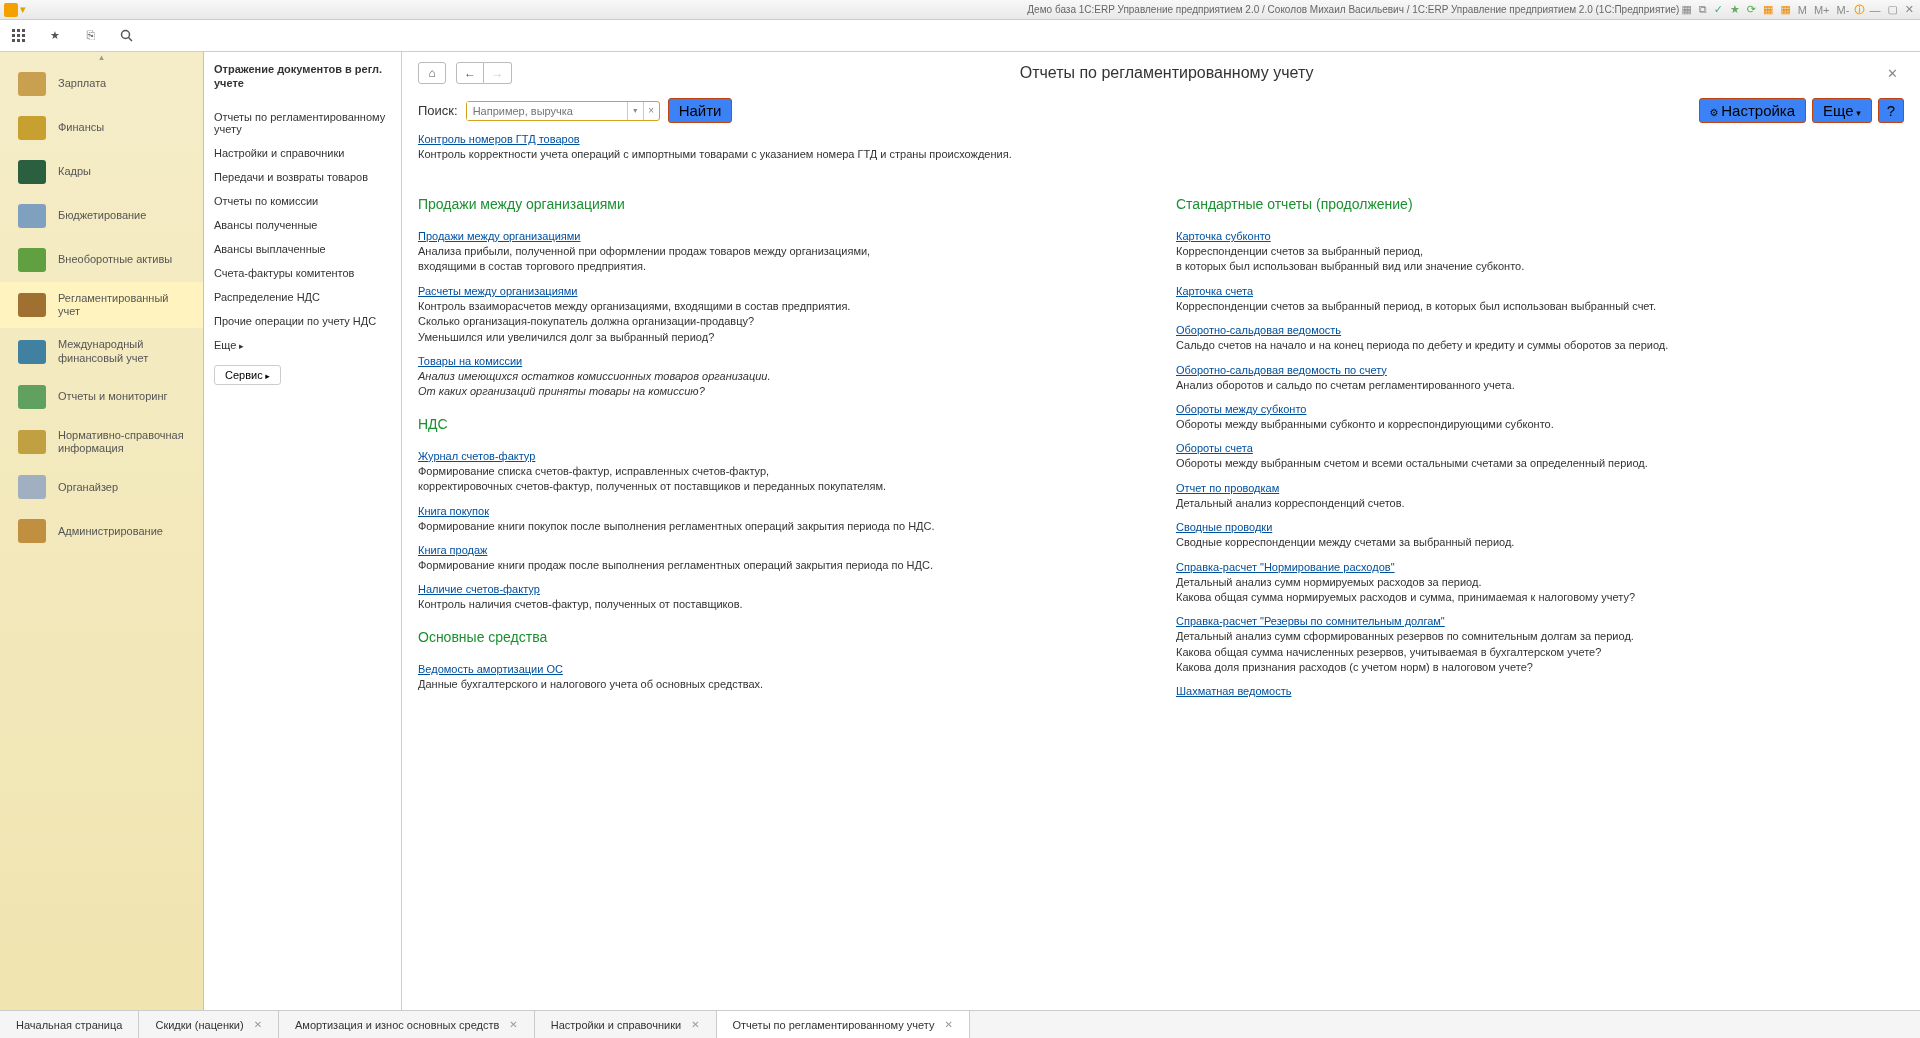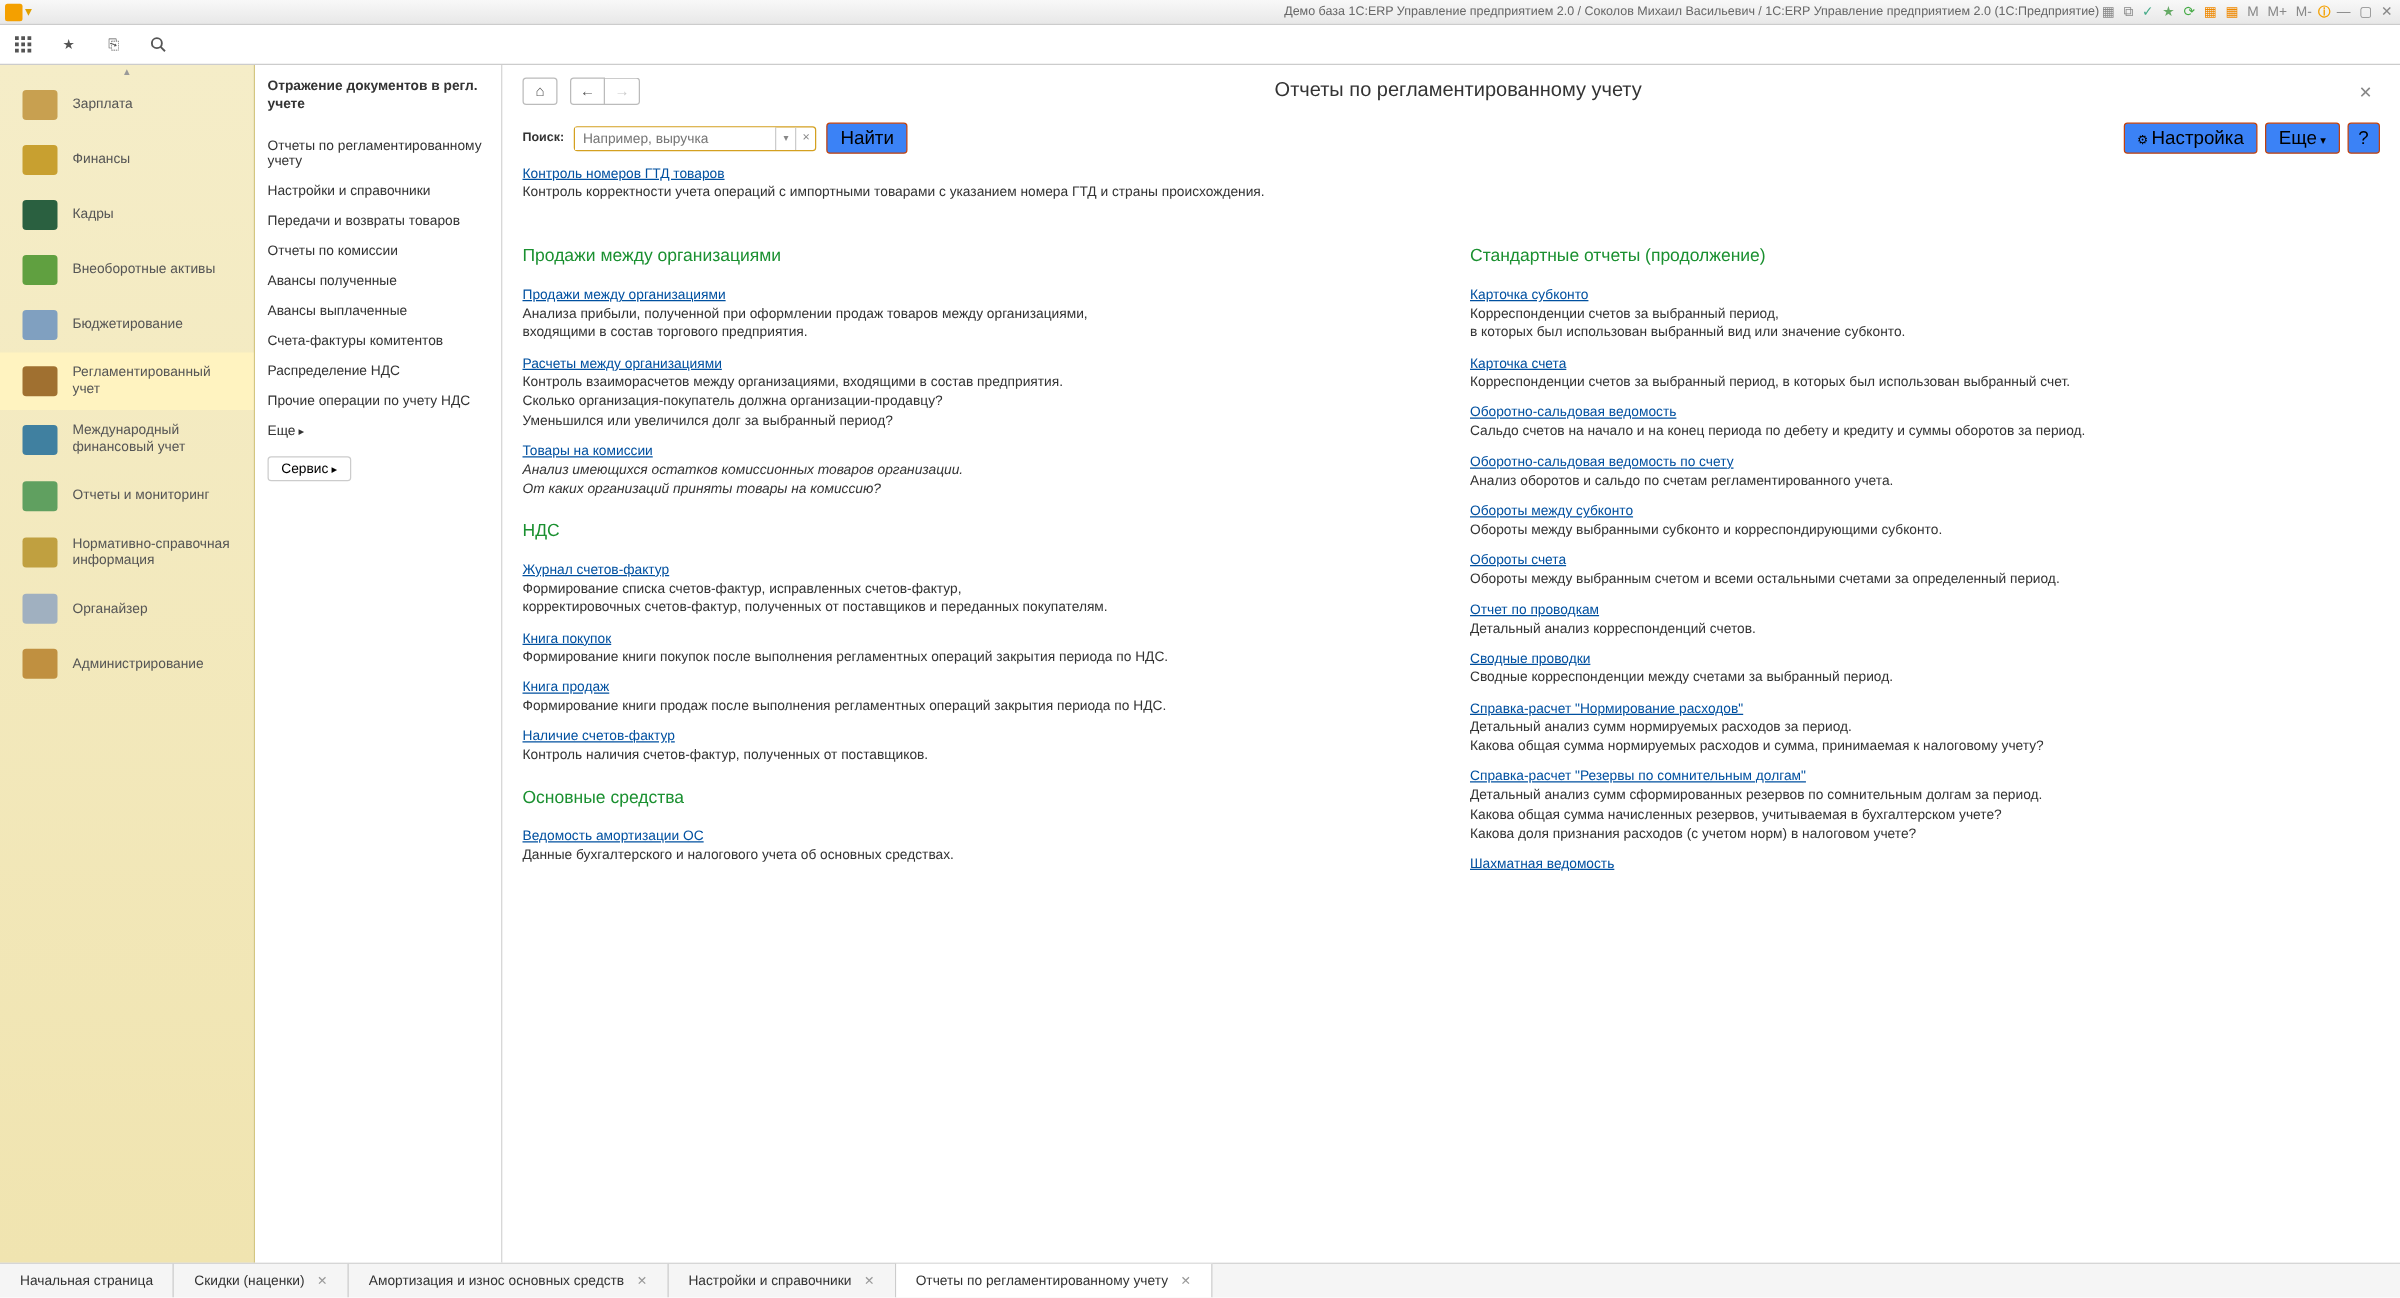--- a/index.html
+++ b/index.html
@@ -36,21 +36,21 @@
 .sp-btn::after { content: " ▸"; font-size: 9px; }
 
 .content { flex: 1; background: #fff; display: flex; flex-direction: column; overflow: hidden; }
 .content-header { padding: 10px 16px; display: flex; align-items: center; gap: 10px; border-bottom: 0; }
 .nav-btn { width: 28px; height: 22px; border: 1px solid #bbb; border-radius: 3px; background: #fff; display: flex; align-items: center; justify-content: center; cursor: pointer; font-size: 12px; color: #555; }
 .nav-btn.disabled { color: #ccc; }
 .content-title { flex: 1; text-align: center; font-size: 16px; color: #333; margin-right: 60px; }
 .close-x { cursor: pointer; color: #888; font-size: 13px; padding: 0 6px; }
 
 .search-row { padding: 4px 16px 10px; display: flex; align-items: center; gap: 8px; }
-.search-label { font-size: 10px; font-weight: bold; }
+.search-label { font-size: 13px; }
 .search-wrap { display: flex; border: 1px solid #d4a020; border-radius: 3px; }
 .search-input { border: none; padding: 3px 6px; width: 160px; font-size: 11px; outline: none; }
 .search-dd { border-left: 1px solid #ccc; width: 16px; display: flex; align-items: center; justify-content: center; cursor: pointer; font-size: 8px; color: #888; }
 .search-clr { border-left: 1px solid #ccc; width: 16px; display: flex; align-items: center; justify-content: center; cursor: pointer; font-size: 10px; color: #888; }
 .btn { padding: 3px 10px; border: 1px solid #c2410c; border-radius: 3px; background: #3b82f6; cursor: pointer; font-size: 15px; }
 .search-right { margin-left: auto; display: flex; gap: 6px; }
 .btn-cfg::before { content: "⚙ "; font-size: 10px; }
 .btn-more::after { content: " ▾"; font-size: 9px; }
 .btn-help { padding: 3px 8px; }
 
@@ -129,26 +129,26 @@
         </div>
         <div class="sidebar-item">
           <div class="sb-icon" style="background:#c8a030"></div>
           <div class="sb-label">Финансы</div>
         </div>
         <div class="sidebar-item">
           <div class="sb-icon" style="background:#2a6040"></div>
           <div class="sb-label">Кадры</div>
         </div>
         <div class="sidebar-item">
+          <div class="sb-icon" style="background:#80a0c0"></div>
+          <div class="sb-label">Бюджетирование</div>
+        </div>
+        <div class="sidebar-item">
           <div class="sb-icon" style="background:#60a040"></div>
           <div class="sb-label">Внеоборотные активы</div>
-        </div>
-        <div class="sidebar-item">
-          <div class="sb-icon" style="background:#80a0c0"></div>
-          <div class="sb-label">Бюджетирование</div>
         </div>
         <div class="sidebar-item active">
           <div class="sb-icon" style="background:#a07030"></div>
           <div class="sb-label">Регламентированный учет</div>
         </div>
         <div class="sidebar-item">
           <div class="sb-icon" style="background:#4080a0"></div>
           <div class="sb-label">Международный финансовый учет</div>
         </div>
         <div class="sidebar-item">

